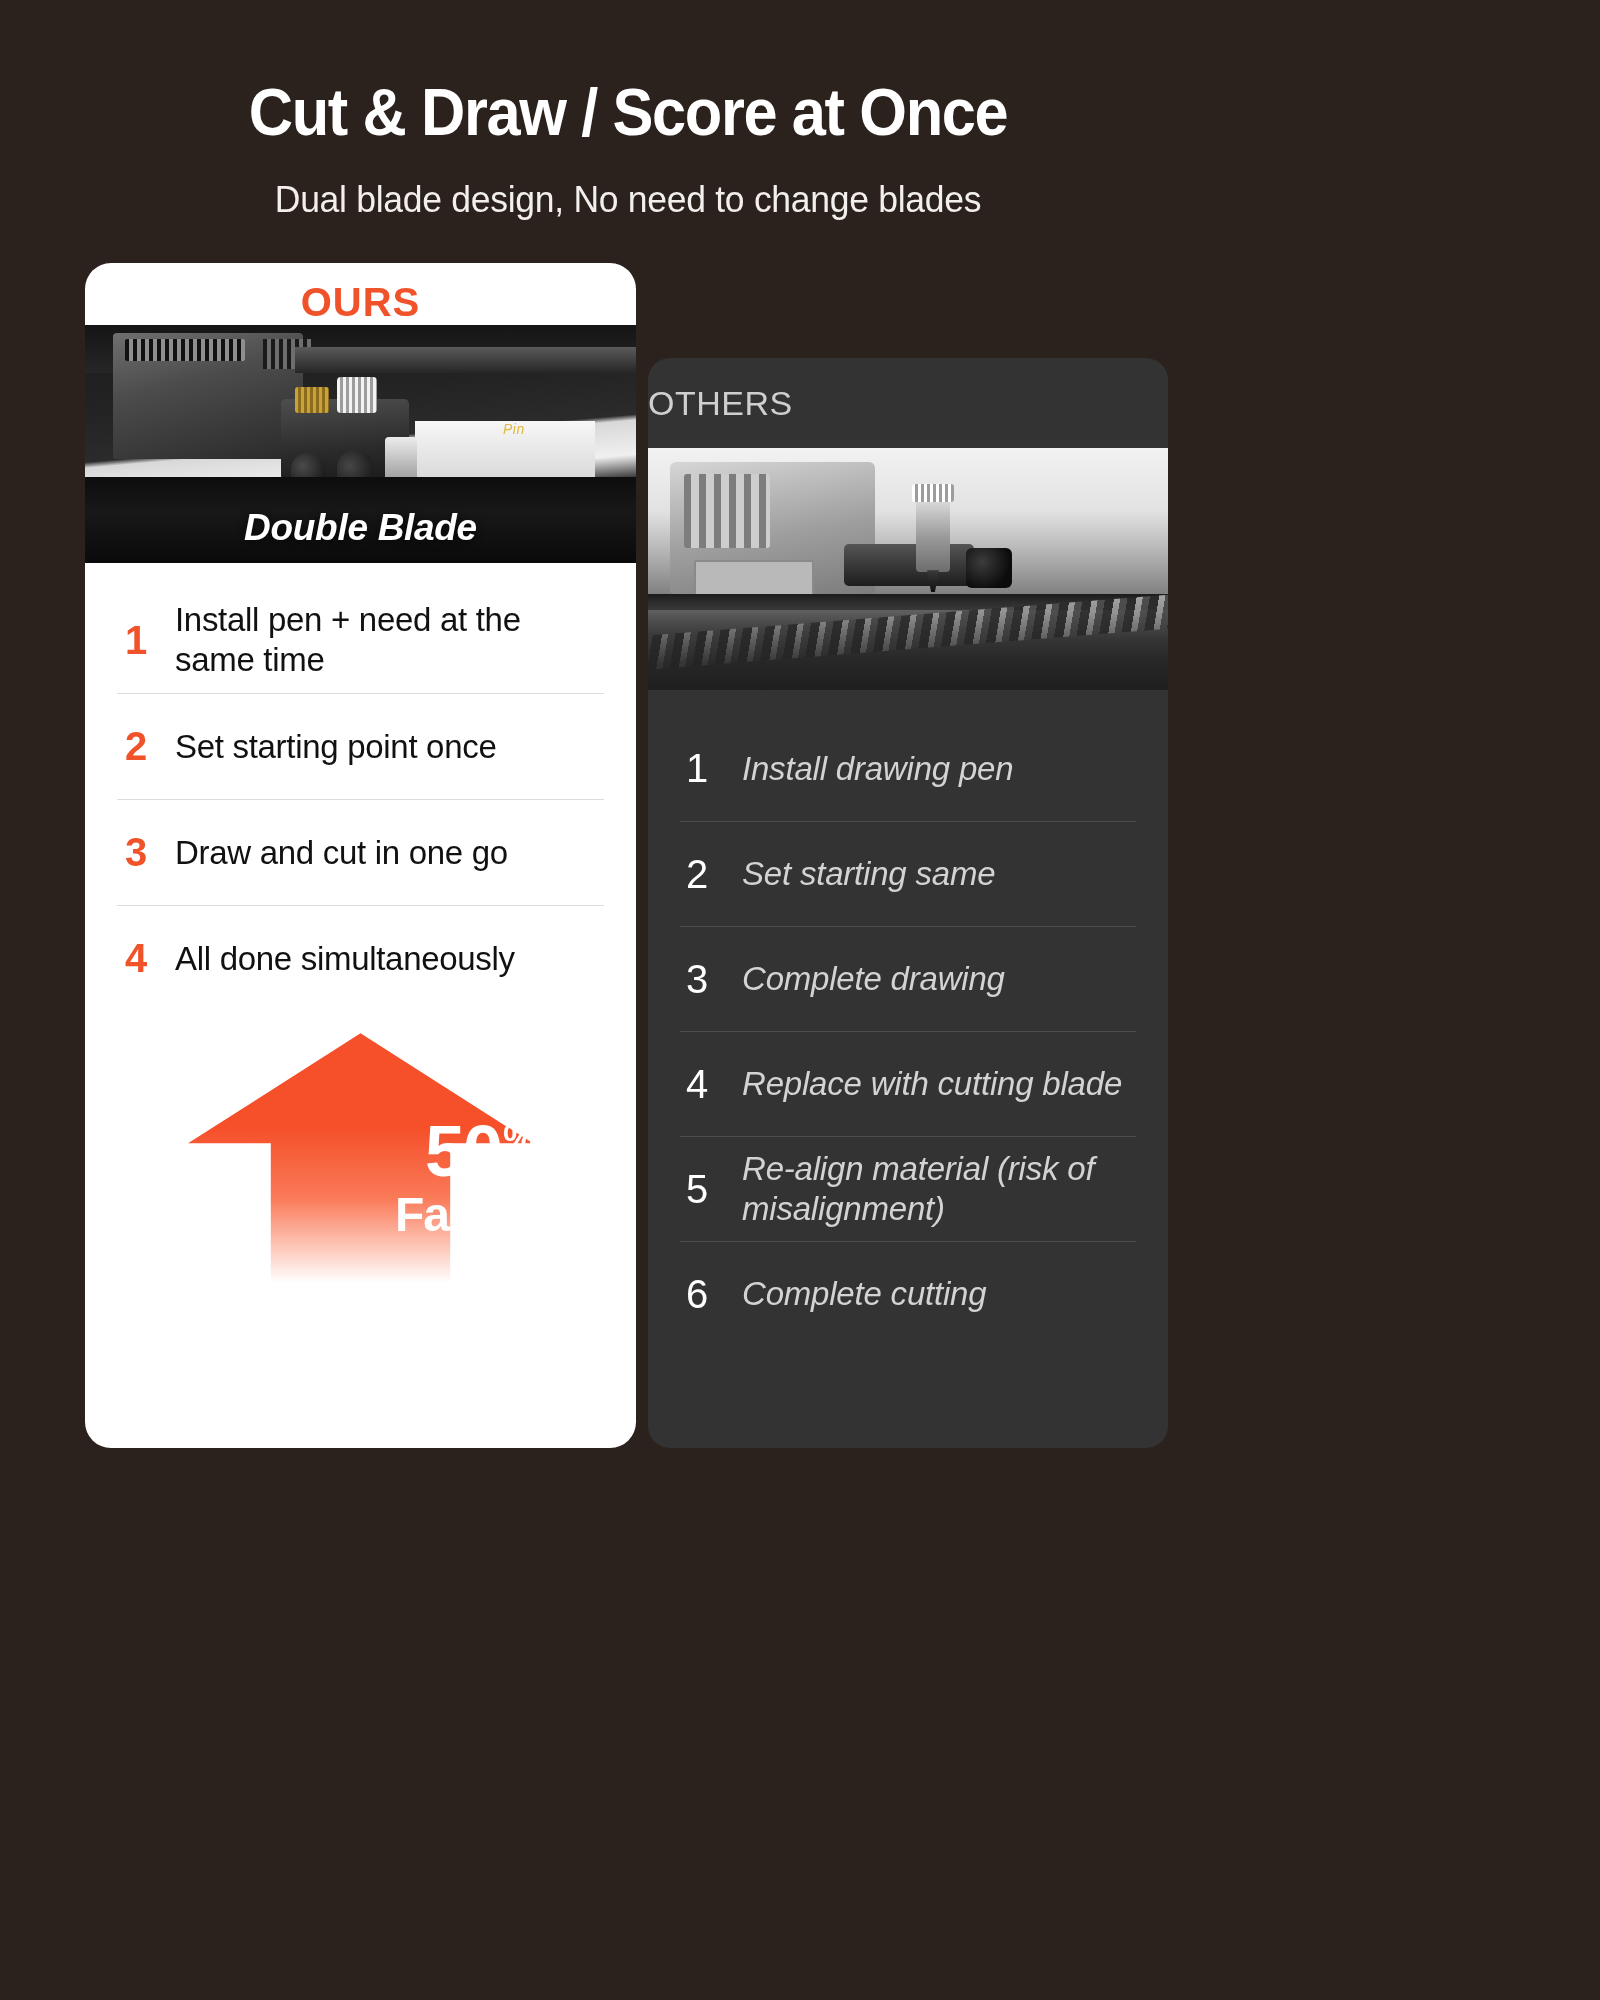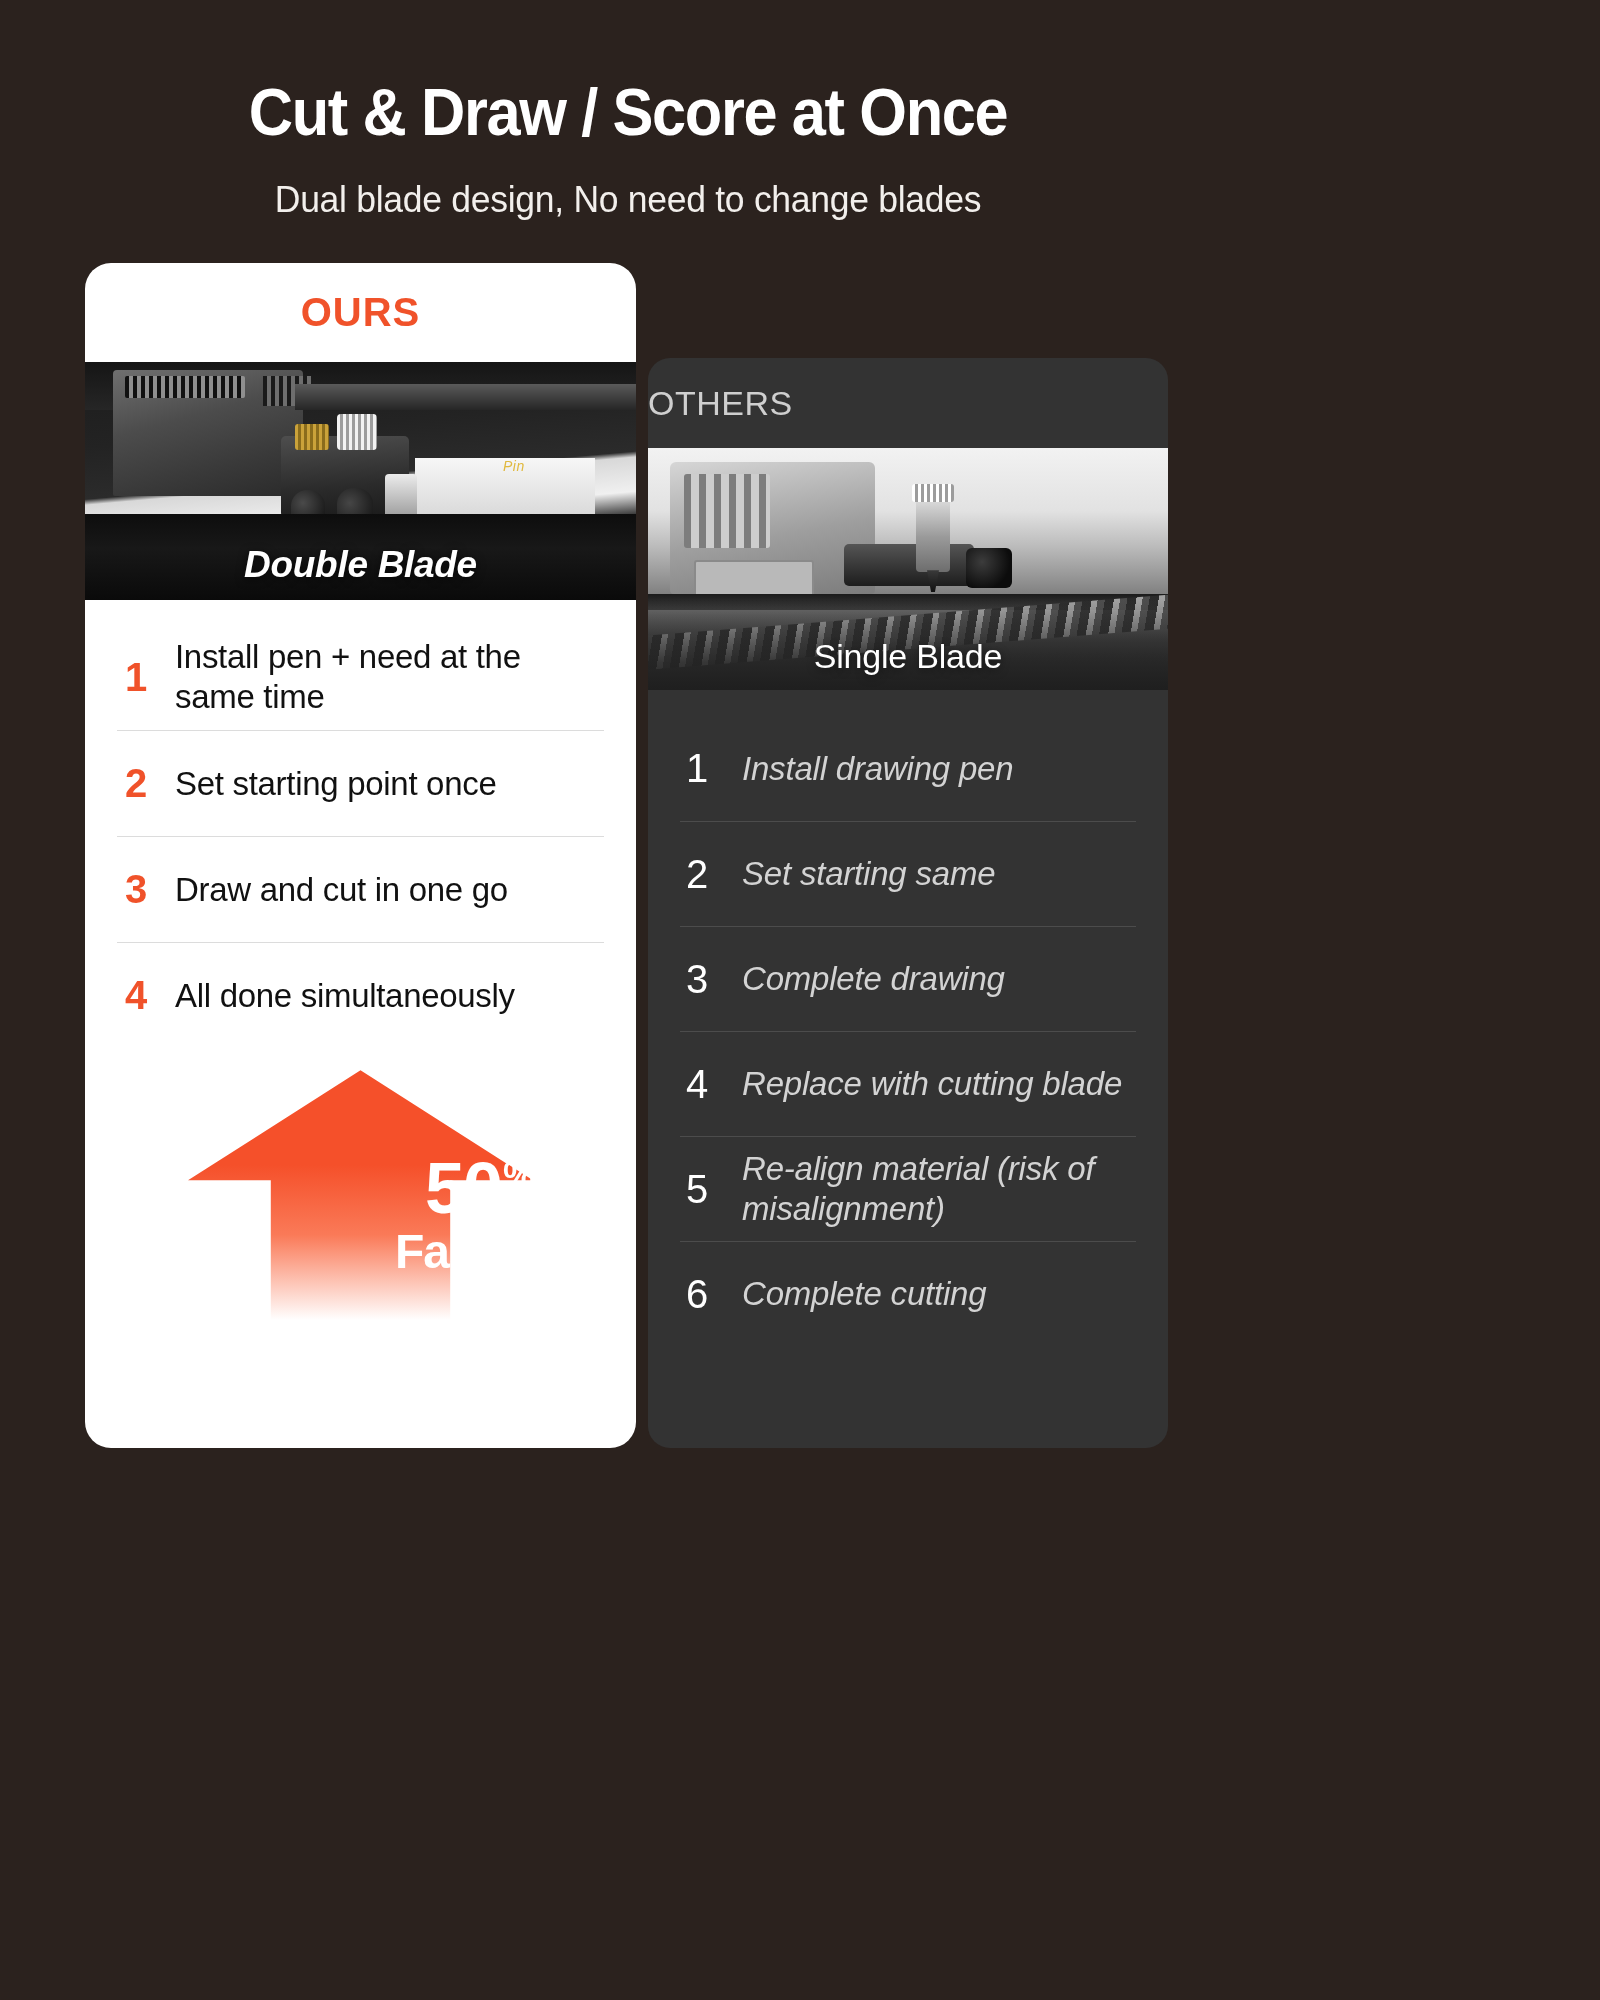--- a/index.html
+++ b/index.html
@@ -166,22 +166,22 @@
   .card-ours {
     position:absolute;
     left:85px; top:0;
     width:551px; height:1185px;
     background:#ffffff;
     border-radius:26px;
     overflow:hidden;
     z-index:2;
   }
   .ours-head {
-    height:99px;
-    display:flex; align-items:center; justify-content:center;
+    height:62px;
+    display:flex; align-items:flex-end; justify-content:center;
   }
   .ours-head-label {
     color:#f0522a;
     font-size:40px;
     font-weight:700;
     letter-spacing:1px;
   }
   .ours-photo {
     position:relative;
     height:238px;
@@ -361,21 +361,20 @@
       <div class="oph-vent"></div>
       <div class="oph-panel"></div>
       <div class="oph-arm"></div>
       <div class="oph-holder"></div>
       <div class="oph-knob"></div>
       <div class="oph-tip"></div>
       <div class="oph-roller"></div>
       <div class="oph-rail"></div>
       <div class="oph-track"></div>
       <div class="oph-shade"></div>
-      <div class="photo-caption-others">Single Blade</div>
     </div>
 
     <div class="others-list">
       <div class="o-row">
         <div class="o-num">1</div>
         <div class="o-txt">Install drawing pen</div>
       </div>
       <div class="o-row">
         <div class="o-num">2</div>
         <div class="o-txt">Set starting same</div>

